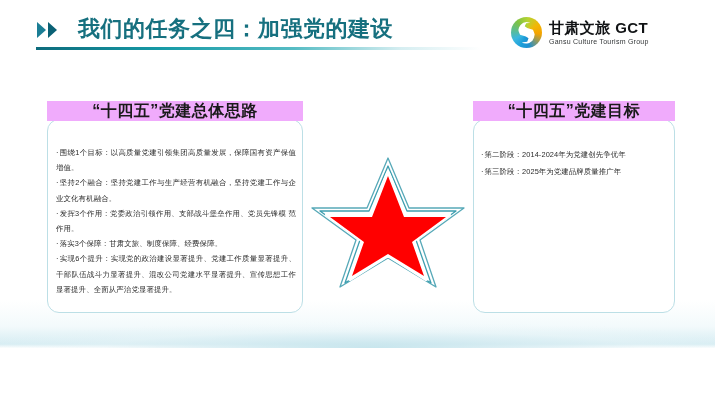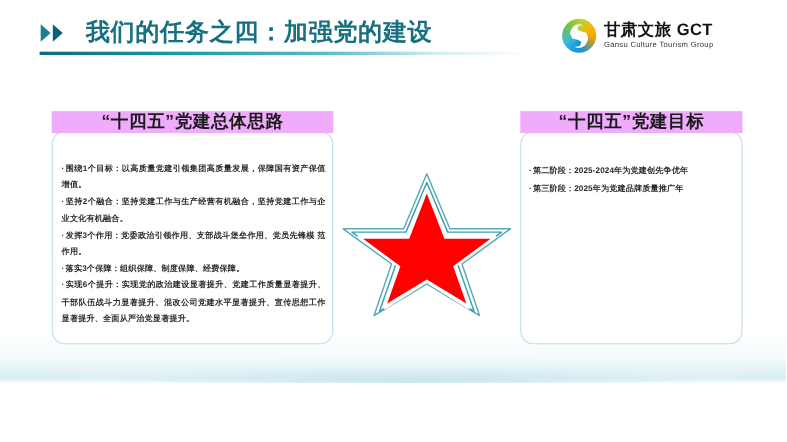--- a/index.html
+++ b/index.html
@@ -167,21 +167,21 @@
     line-height: 15.2px;
     letter-spacing: 0.15px;
     text-align: justify;
   }
   .bullets-right {
     left: 481px; top: 146px; width: 190px;
     font-size: 7.4px;
     line-height: 17px;
     letter-spacing: 0.1px;
   }
-  .bullets p { font-weight: bold; }
+  .bullets p { font-weight: normal; }
   .bullets .dot { margin-right: 1px; }
 
   
   .star-wrap {
     position: absolute;
     left: 306px; top: 156px;
     width: 164px; height: 132px;
   }
   .star-wrap svg { display: block; width: 164px; height: 132px; }
 </style>
@@ -214,28 +214,28 @@
       </div>
     </div>
   </div>
 
   <div class="card card-left"></div>
   <div class="card-heading heading-left">“十四五”党建总体思路</div>
   <div class="bullets bullets-left">
     <p><span class="dot">·</span><span>围绕1个目标：以高质量党建引领集团高质量发展，保障国有资产保值增值。</span></p>
     <p><span class="dot">·</span><span>坚持2个融合：坚持党建工作与生产经营有机融合，坚持党建工作与企业文化有机融合。</span></p>
     <p><span class="dot">·</span><span>发挥3个作用：党委政治引领作用、支部战斗堡垒作用、党员先锋模 范作用。</span></p>
-    <p><span class="dot">·</span><span>落实3个保障：组织保障、制度保障、经费保障。</span></p>
+    <p><span class="dot">·</span><span>落实3个保障：甘肃文旅、制度保障、经费保障。</span></p>
     <p><span class="dot">·</span><span>实现6个提升：实现党的政治建设显著提升、党建工作质量显著提升、 干部队伍战斗力显著提升、混改公司党建水平显著提升、宣传思想工作显著提升、全面从严治党显著提升。</span></p>
   </div>
 
   <div class="card card-right"></div>
   <div class="card-heading heading-right">“十四五”党建目标</div>
   <div class="bullets bullets-right">
-    <p><span class="dot">·</span><span>第二阶段：2025-2024年为党建创先争优年</span></p>
+    <p><span class="dot">·</span><span>第二阶段：2014-2024年为党建创先争优年</span></p>
     <p><span class="dot">·</span><span>第三阶段：2025年为党建品牌质量推广年</span></p>
   </div>
 
   <div class="star-wrap">
     <svg viewBox="0 0 164 132" xmlns="http://www.w3.org/2000/svg">
 
       <polygon points="82,2 103,52 158,52 114,84 130,131 82,102 34,131 50,84 6,52 61,52" fill="none" stroke="#57a9b8" stroke-width="1.3" stroke-linejoin="round"></polygon>
 
       <polygon points="82,10 101,55 150,55 110,84 125,127 82,100 39,127 54,84 14,55 63,55" fill="none" stroke="#3e9fb0" stroke-width="1.3" stroke-linejoin="round"></polygon>
 

